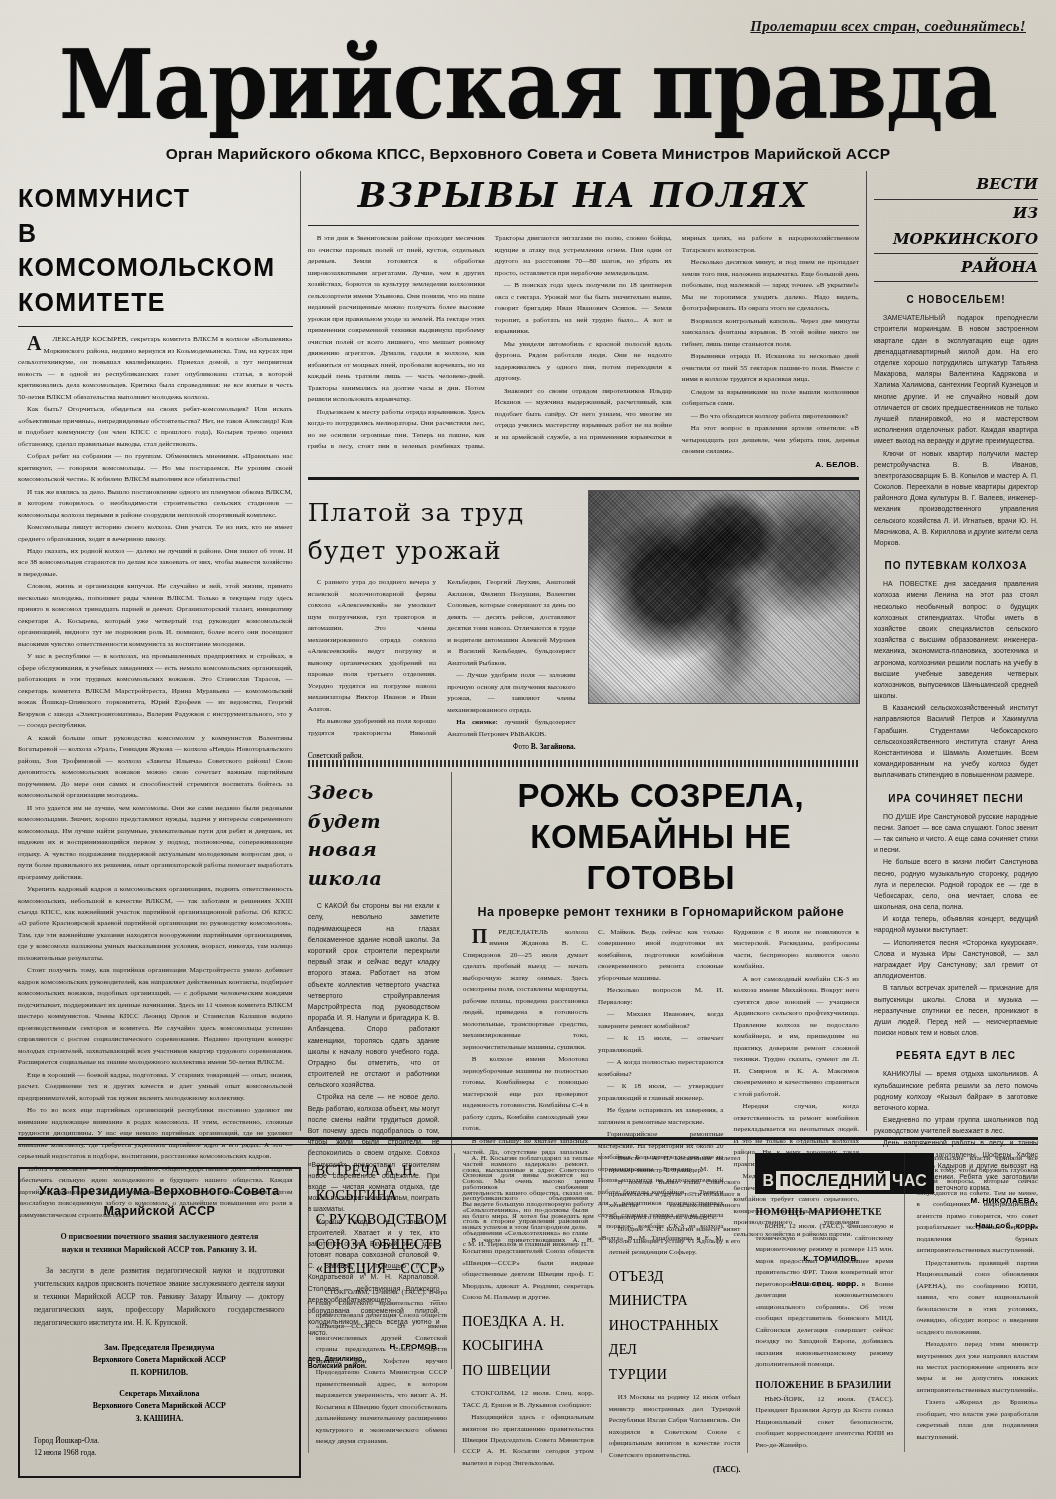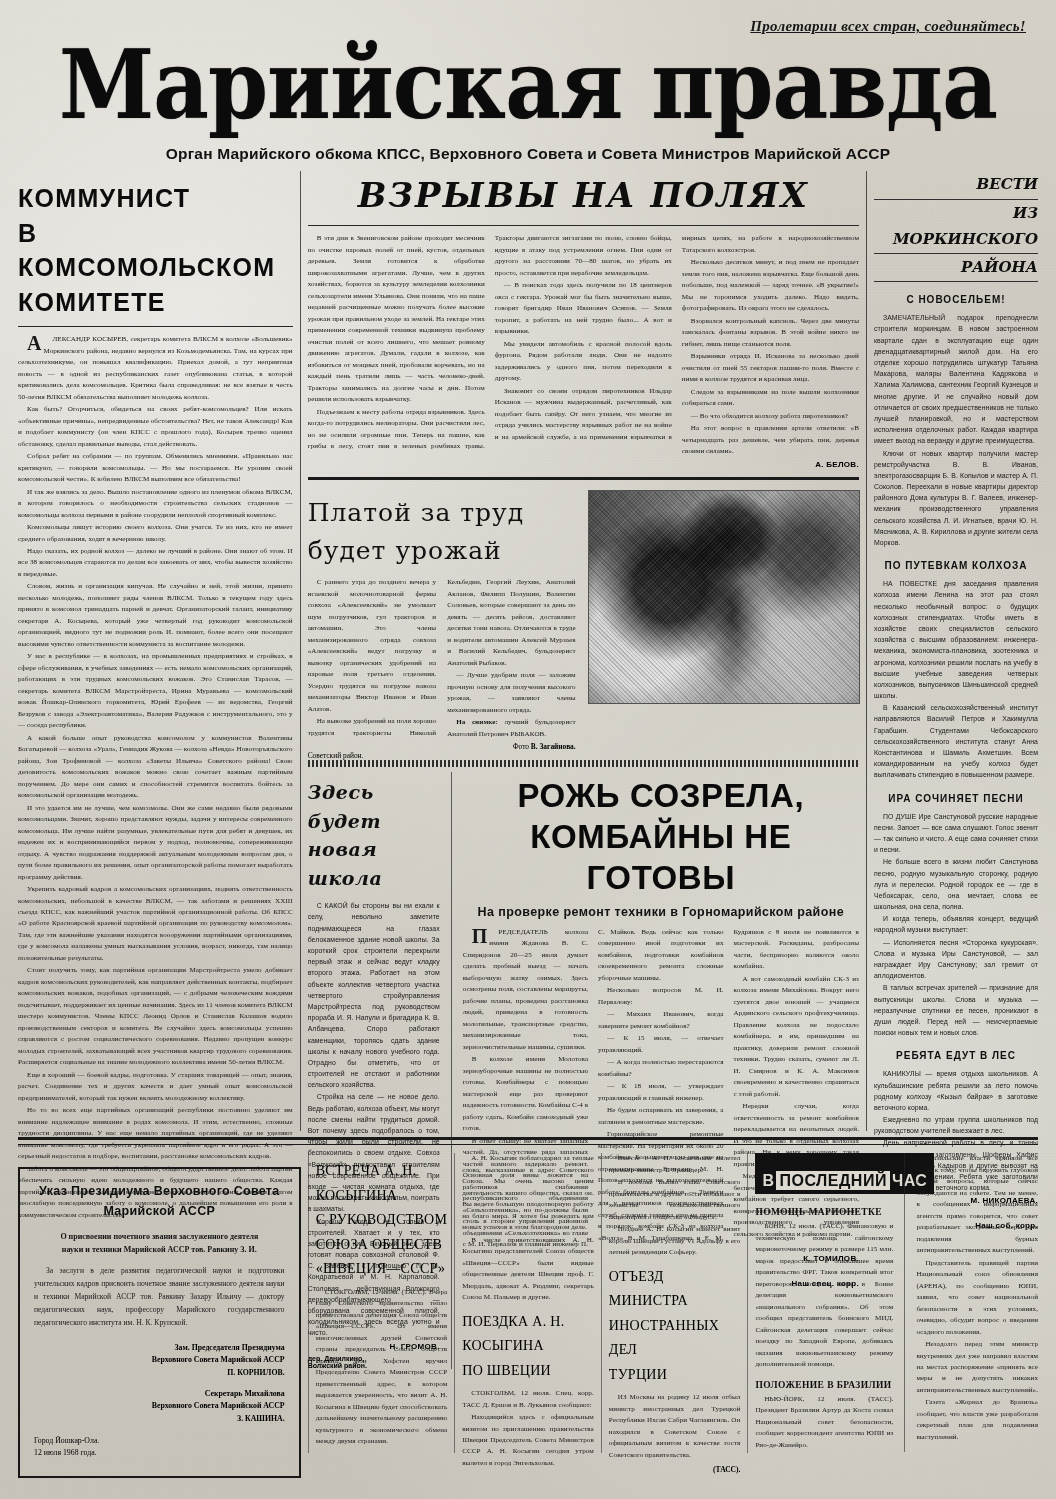--- a/index.html
+++ b/index.html
@@ -193,21 +193,21 @@
     font-family:"Liberation Sans", sans-serif;font-weight:bold;
     font-size:12.5px;text-align:center;line-height:1.6;letter-spacing:.3px;
     margin-bottom:10px;color:#111;
   }
   .decree-sub{
     font-weight:bold;font-size:8px;text-align:center;line-height:1.55;
     margin-bottom:9px;color:#151515;
   }
   .decree-body{font-size:7.6px;line-height:1.7;text-align:justify;text-indent:12px;color:#1b1b1b;}
   .decree-sign{font-size:7.8px;font-weight:bold;text-align:right;line-height:1.6;margin-top:12px;}
-  .decree-sign .blk{margin-bottom:9px;}
+  .decree-sign .blk{margin-bottom:9px;text-align:center;}
   .decree-place{font-size:7.8px;line-height:1.55;margin-top:10px;}
 
   .lastrev{
     display:inline-block;background:#141414;color:#ddd9d0;
     font-family:Liberation Sans, sans-serif;font-weight:bold;
     font-size:16px;letter-spacing:.5px;padding:19px 7px 4px 7px;
     margin-bottom:4px;
   }
   .lastrev .inv{background:#ddd9d0;color:#141414;padding:1px 3px;margin:0 2px;}
   .news-head{

